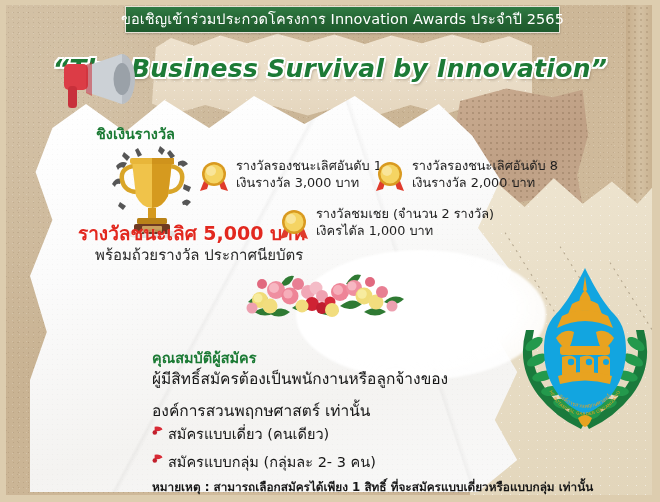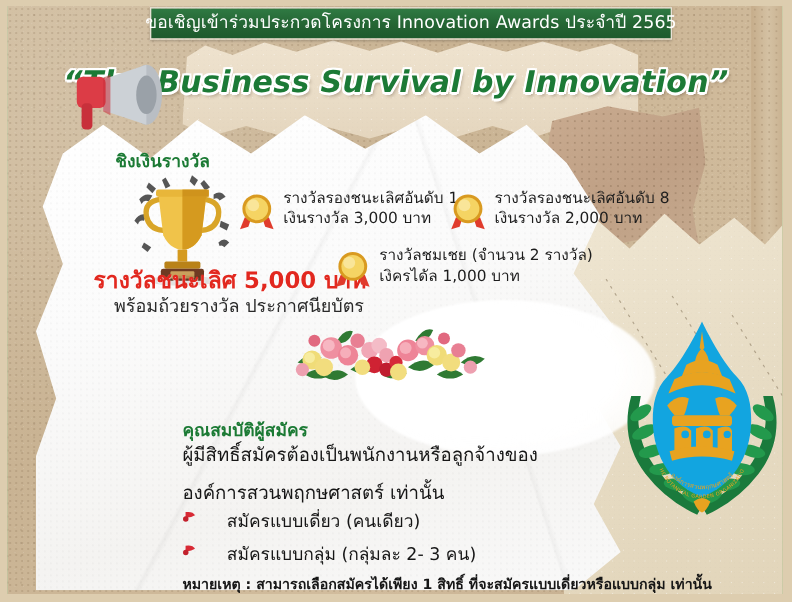--- a/index.html
+++ b/index.html
@@ -195,21 +195,21 @@
   .flowers{position:absolute;left:240px;top:262px;width:170px;height:64px;z-index:35;}
 
   
   .qual-head{
     position:absolute;left:152px;top:346px;z-index:36;
     color:#1b7a34;font-size:14.5px;font-weight:bold;
   }
   .qual-l1{position:absolute;left:152px;top:366px;z-index:36;font-size:15.5px;color:#161616;}
   .qual-l2{position:absolute;left:152px;top:370px;z-index:36;font-size:15.5px;color:#161616;margin-top:28px;}
 
-  .bullet-row{position:absolute;z-index:36;display:flex;align-items:center;gap:23px;}
+  .bullet-row{position:absolute;z-index:36;display:flex;align-items:center;gap:2px;}
   .bullet-row .btxt{font-size:14.5px;color:#161616;white-space:nowrap;}
   .br-1{left:152px;top:422px;}
   .br-2{left:152px;top:450px;}
 
   .note{
     position:absolute;left:152px;top:477px;z-index:36;
     font-size:11.8px;color:#161616;white-space:nowrap;font-weight:bold;
   }
 
   

